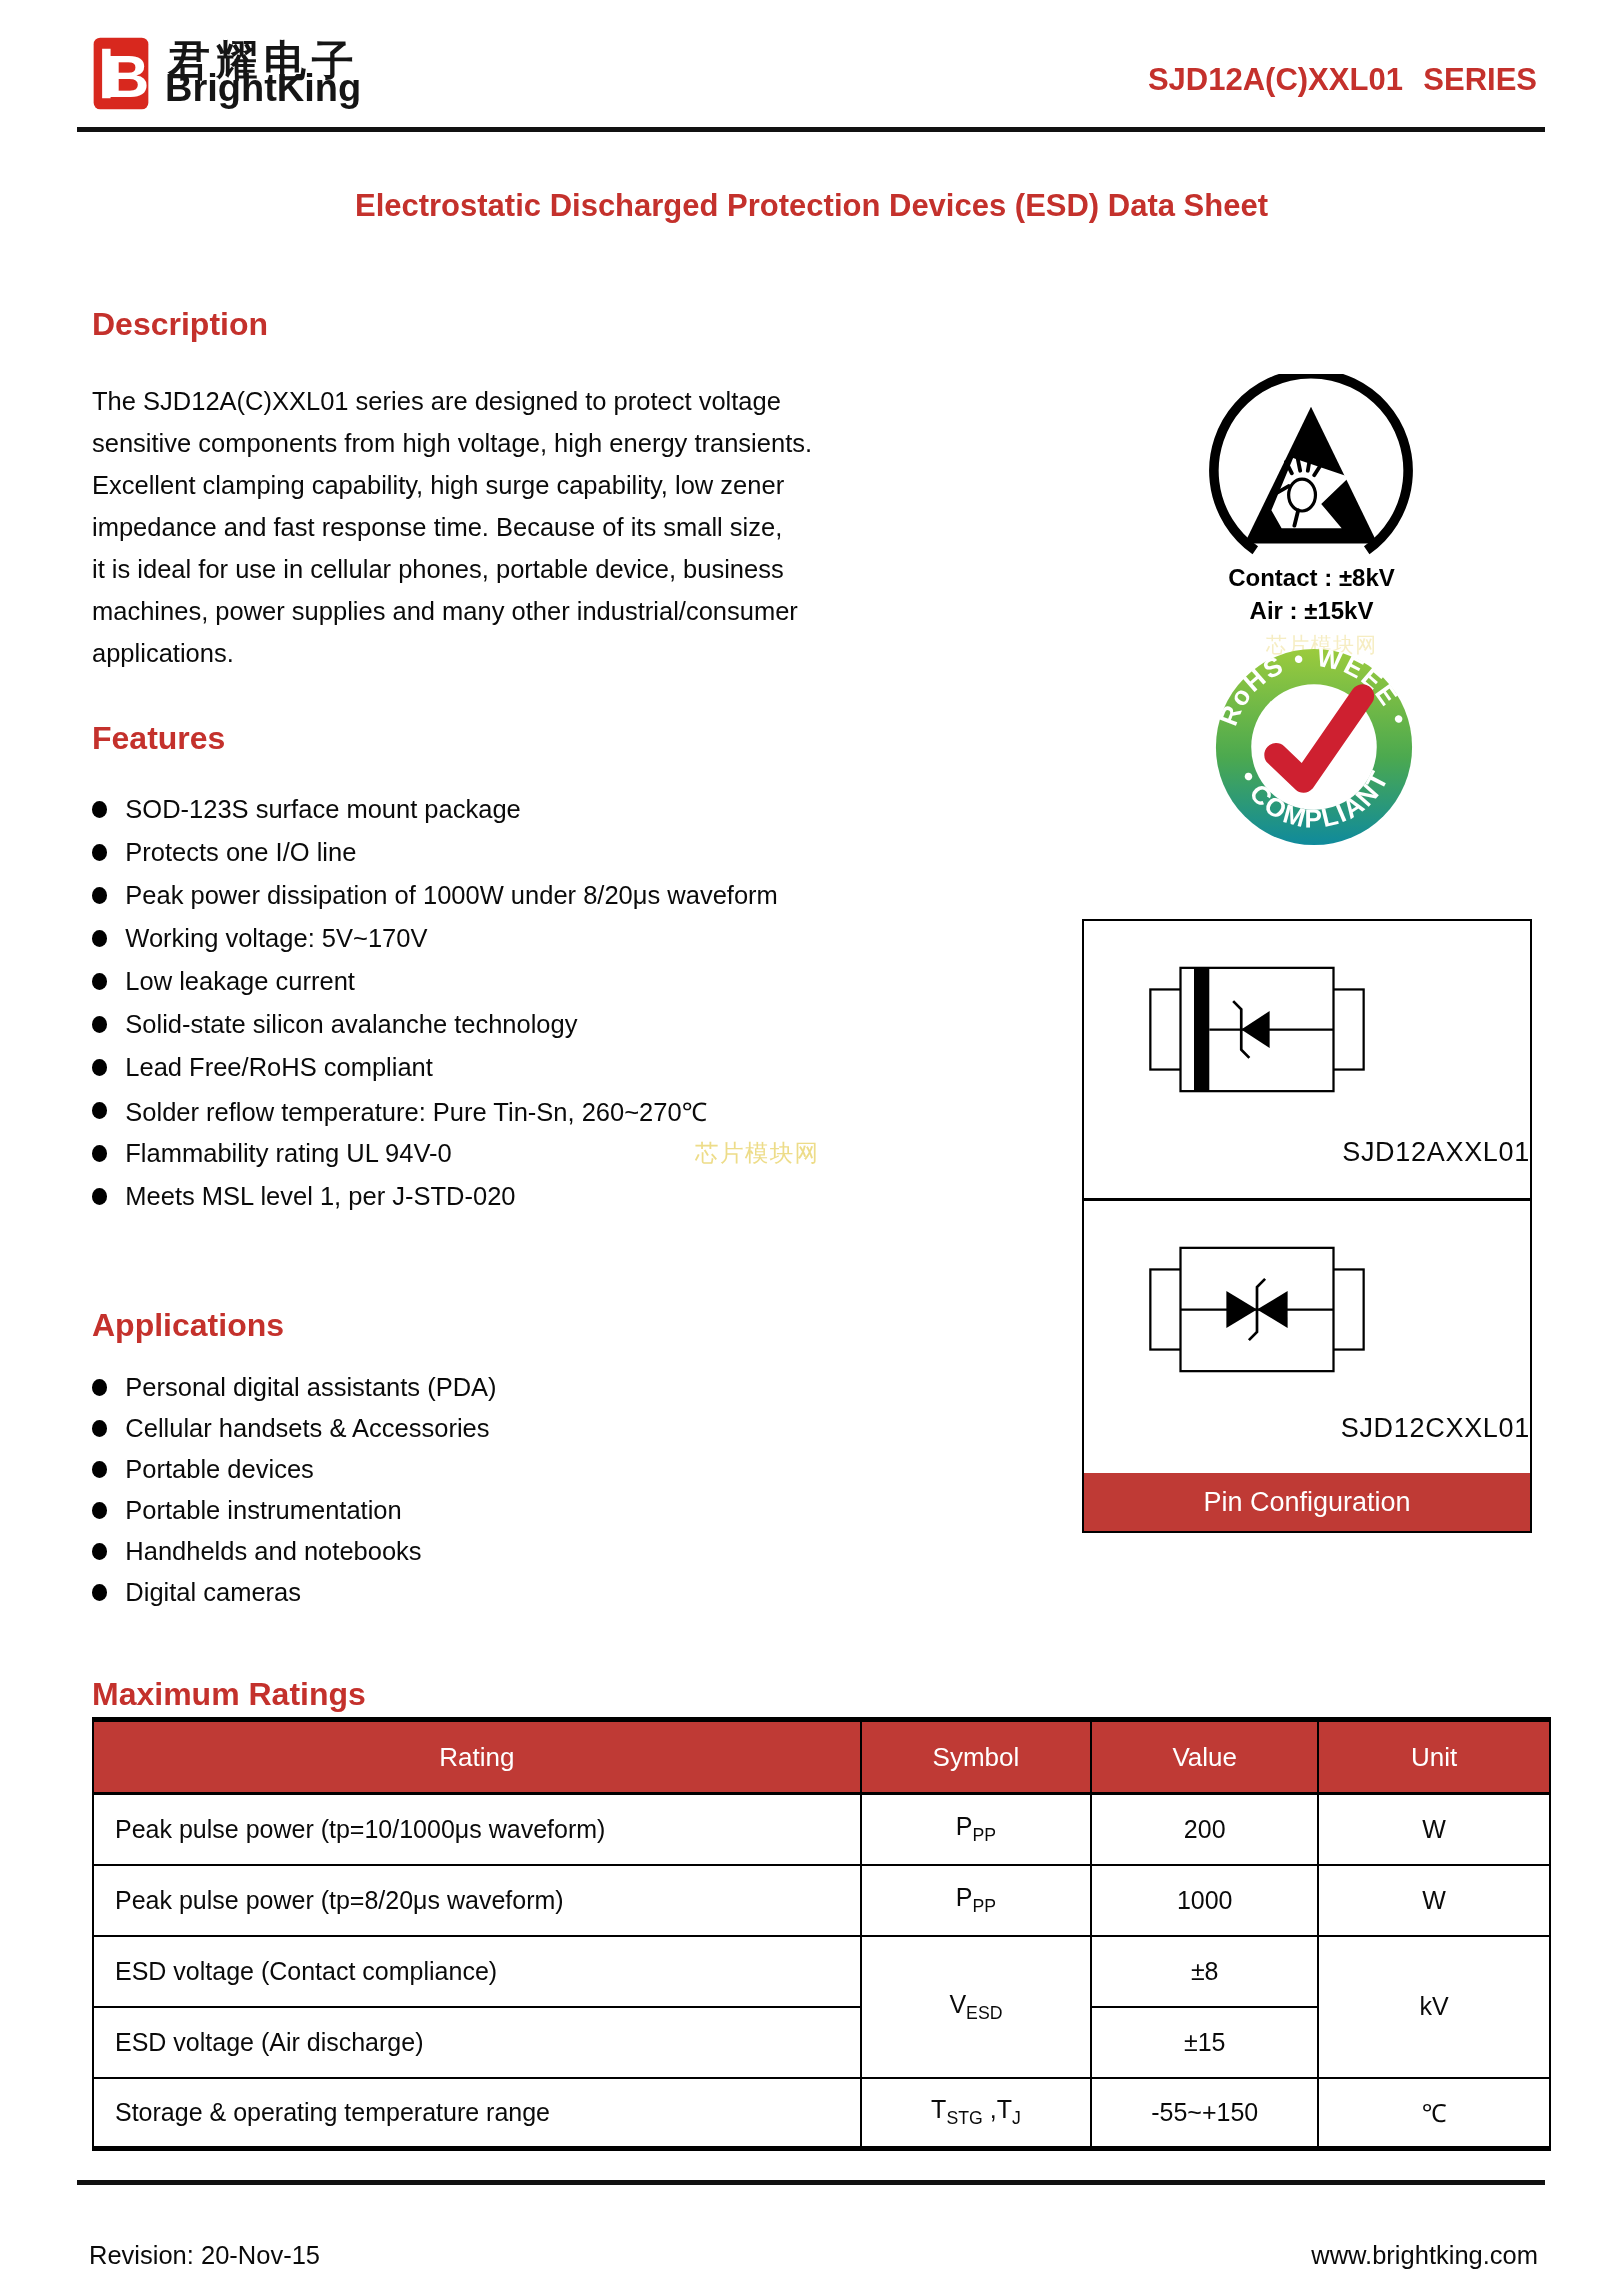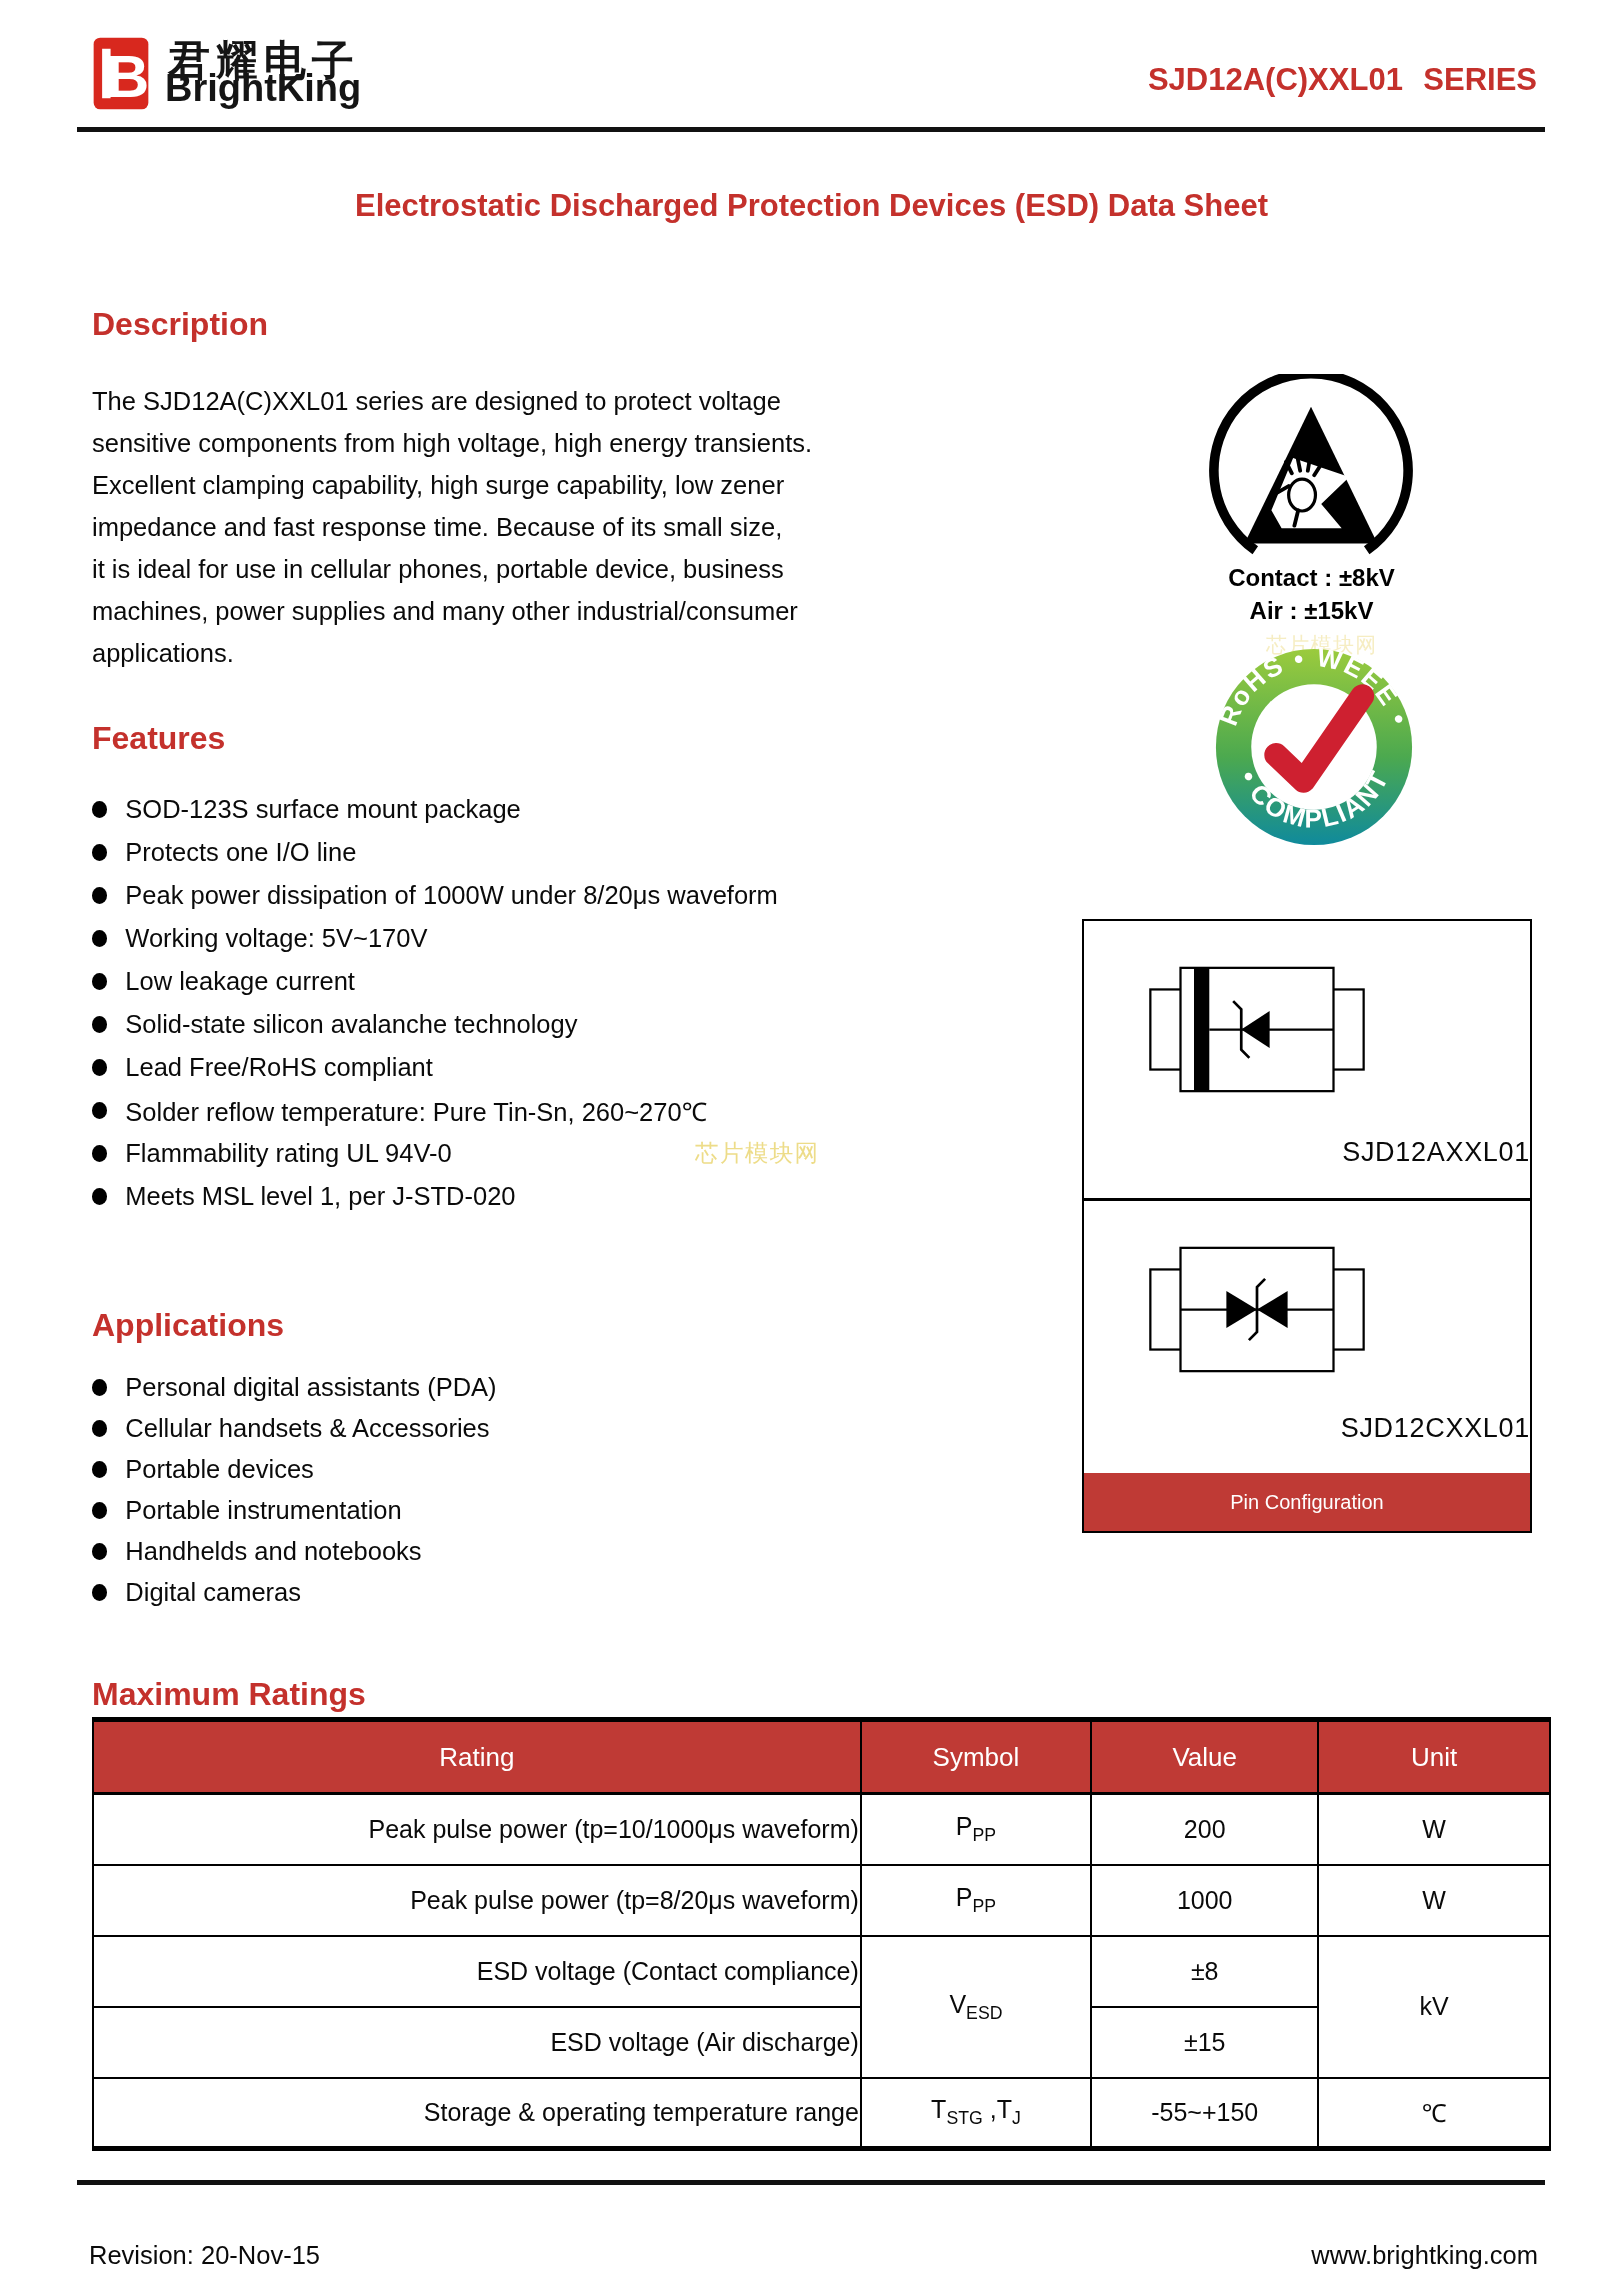--- a/index.html
+++ b/index.html
@@ -26,30 +26,30 @@
   .apps .li{height:41px;}
   .dot{width:15px;height:16.4px;border-radius:50%;background:#000;flex:0 0 auto;margin-right:18.3px;}
   .li-t{font-size:25.5px;color:#0a0a0a;white-space:nowrap;}
   
   .esd-caption{left:1178px;width:267px;text-align:center;font-size:24px;font-weight:bold;line-height:33px;}
   .pinbox{left:1082px;top:919px;width:450px;height:614px;border:2.6px solid #000;box-sizing:border-box;}
   .pinbox .divider{position:absolute;left:0;right:0;top:277px;height:2.6px;background:#000;}
   .diag{position:absolute;left:65px;width:216px;height:133px;}
   .diag-label{position:absolute;left:0;right:0;text-align:right;font-size:27px;letter-spacing:0.7px;color:#0a0a0a;}
   .pin-bar{position:absolute;left:0;right:0;bottom:0;height:58px;background:#bf3a35;color:#fff;
-           text-align:center;font-size:20px;line-height:58px;}
+           text-align:center;font-size:27px;line-height:58px;}
   
   .wm{color:#e2c63b;font-size:23.6px;letter-spacing:1.3px;}
   
   .ratings{left:92px;top:1717px;width:1459px;border-collapse:collapse;table-layout:fixed;}
   .ratings th,.ratings td{border:2.6px solid #000;font-size:25px;color:#0a0a0a;text-align:center;font-weight:normal;}
   .ratings{border:2.6px solid #000;border-top-width:5.2px;border-bottom-width:5.2px;}
   .ratings thead th{background:#bf3a35;color:#ffffff;height:68px;font-size:26px;border-bottom-width:3.9px;}
   .ratings tbody tr{height:71px;}
-  .ratings td.rating{text-align:right;padding-left:21px;}
+  .ratings td.rating{text-align:left;padding-left:21px;}
   .ratings sub{font-size:17.7px;}
   
   .foot{top:2201px;font-size:25.5px;color:#0a0a0a;margin-top:40px;}
 </style>
 </head>
 <body>
 
 <div class="page">
 
   <svg class="abs" style="left:93px;top:37px" width="56" height="73" viewBox="0 0 86 112">

